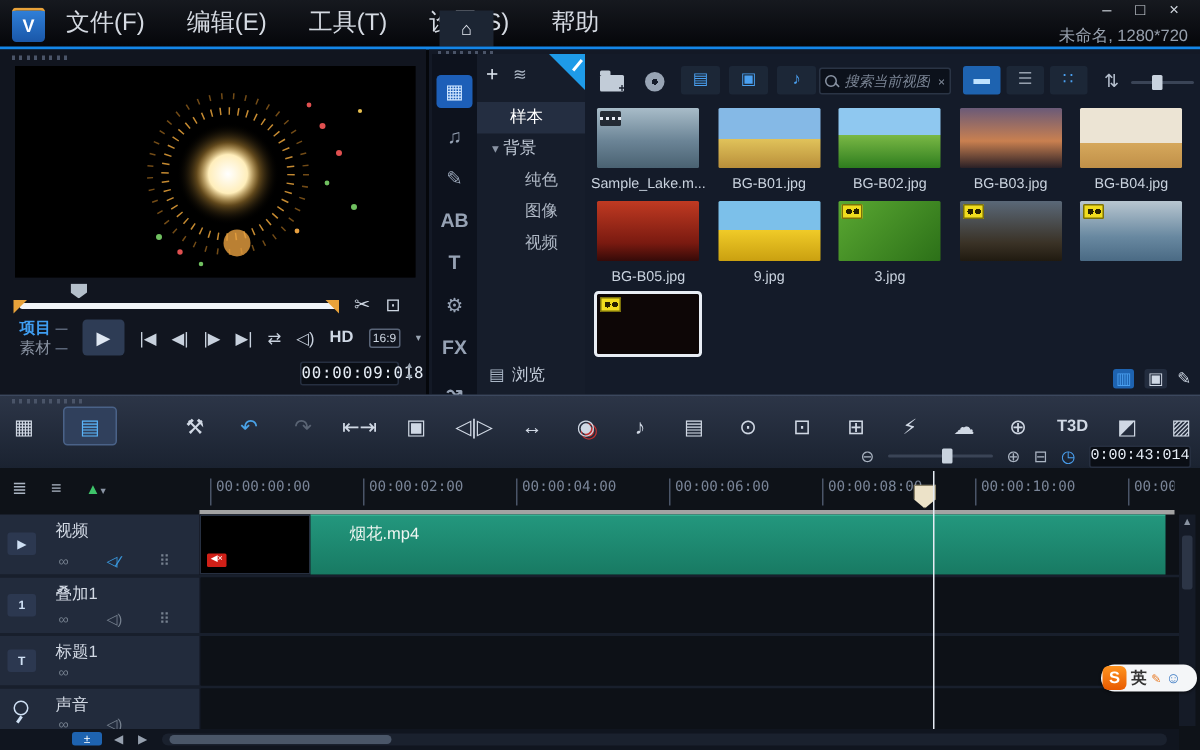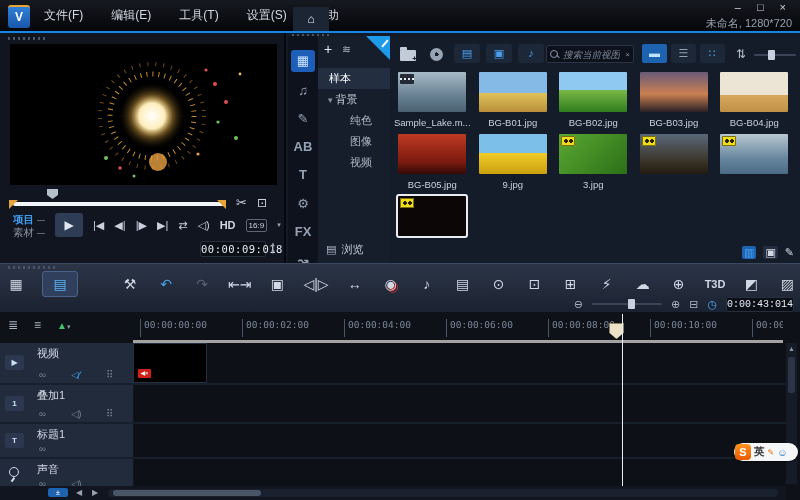--- a/index.html
+++ b/index.html
@@ -4,21 +4,21 @@
 <style>
   html,body{margin:0;width:800px;height:500px;overflow:hidden;background:#05070b;
     font-family:"Liberation Sans","DejaVu Sans",sans-serif;color:#c8d1dd;
     -webkit-font-smoothing:antialiased;user-select:none}
   
   #titlebar{position:absolute;left:0;top:0;width:800px;height:31px;
     background:linear-gradient(#16191f,#05060a)}
   #accent{position:absolute;left:0;top:31px;width:800px;height:2px;background:#1486e8}
   #logo{position:absolute;left:8px;top:5px;width:22px;height:21px;background:linear-gradient(#2f7fd8,#1a57a8);
     border-radius:3px;color:#fff;font-weight:bold;font-size:12px;text-align:center;line-height:21px;border-top:2px solid #e8a23a}
-  #menubar{position:absolute;left:44px;top:0;height:31px;display:flex;gap:28px;align-items:center;font-size:12px;color:#d5dae2}
+  #menubar{position:absolute;left:44px;top:0;height:31px;display:flex;gap:28px;align-items:center;font-size:16px;color:#d5dae2}
   .menu-item{cursor:default}
   #hometab{position:absolute;left:293px;top:7px;width:36px;height:24px;background:#1c2533;
     text-align:center;line-height:24px;color:#e5eaf2;font-size:12px}
   #tabs{position:absolute;left:331px;top:7px;display:flex;gap:2px}
   .tab{width:92px;height:24px;background:#20293a;color:#e8edf4;font-size:13px;font-weight:bold;
     text-align:center;line-height:24px;letter-spacing:2px}
   .tab.active{background:#1486e8;color:#fff}
   #winctl{position:absolute;right:14px;top:1px;display:flex;gap:16px;font-size:11px;color:#cfd5dd}
   #projlabel{position:absolute;right:8px;top:16px;font-size:11px;color:#97a0ad}
   
@@ -53,21 +53,21 @@
   #strip{position:absolute;left:2px;top:3px;width:30px;bottom:0;background:#0d121d}
   .sbtn{position:absolute;left:3px;width:24px;height:22px;text-align:center;line-height:22px;
     color:#96a2b4;font-size:13px;font-weight:bold}
   .sbtn.active{background:#1d5fb8;border-radius:3px;color:#cfe6ff}
   #treecol{position:absolute;left:32px;top:3px;width:72px;bottom:0;background:#161d2b}
   #addbtn{position:absolute;left:6px;top:5px;font-size:14px;color:#dfe6f0}
   #listbtn{position:absolute;left:24px;top:7px;font-size:11px;color:#aeb8c6}
   #pin{position:absolute;right:0;top:0;width:0;height:0;border-top:24px solid #1e9be8;border-left:24px solid transparent}
   #pinmark{position:absolute;right:4px;top:3px;width:2px;height:9px;background:#fff;transform:rotate(40deg)}
   #tree{position:absolute;left:0;top:32px;width:72px;font-size:11px}
-  .titem{height:21px;line-height:21px;color:#aeb7c4;padding-left:11px}
+  .titem{height:21px;line-height:21px;color:#aeb7c4;padding-left:22px}
   .titem.selected{color:#fff;background:#242e41}
   .titem.group{padding-left:10px;color:#c2cbd8}
   .titem.group::before{content:"▾";margin-right:3px;font-size:9px;color:#8a94a4}
   .titem.child{padding-left:32px}
   #browse{position:absolute;left:8px;bottom:6px;font-size:11px;color:#c2cbd8}
   #browse .bicon{margin-right:5px;color:#aab6c6}
   #gallery{position:absolute;left:104px;top:3px;right:0;bottom:0;background:#141b29;overflow:hidden}
   .folder{position:absolute;left:10px;top:14px;width:16px;height:11px;background:#c2ccd8;border-radius:1px}
   .folder::before{content:"";position:absolute;top:-3px;left:0;width:7px;height:3px;background:#c2ccd8;border-radius:1px 1px 0 0}
   .folder::after{content:"+";position:absolute;right:-1px;bottom:-2px;font-size:8px;color:#141b29;font-weight:bold}
@@ -539,20 +539,23 @@
           <span class="ti t2">◁)</span>
 
         </div>
         <div class="tbody"></div>
       </div>
 
   </div>
   <div id="clip-black">
     <span id="mutebadge">◀×</span>
   </div>
+  <div id="clip-green">
+    <span id="cliplabel">烟花.mp4</span>
+  </div>
   <div id="playhead"></div>
   <div id="vscroll">
     <span class="up">▲</span>
     <div id="vthumb"></div>
   </div>
   <div id="tfooter">
     <span id="minizoom">±</span>
     <span class="harrow" style="left:76px">◀</span>
     <span class="harrow" style="left:92px">▶</span>
     <div id="hscroll">

